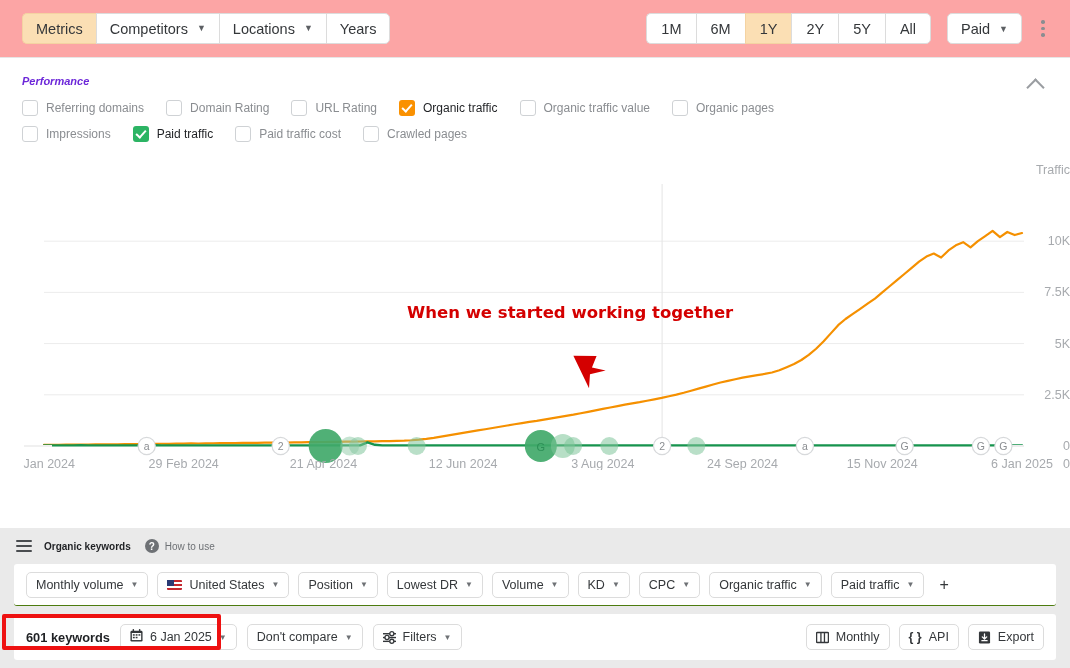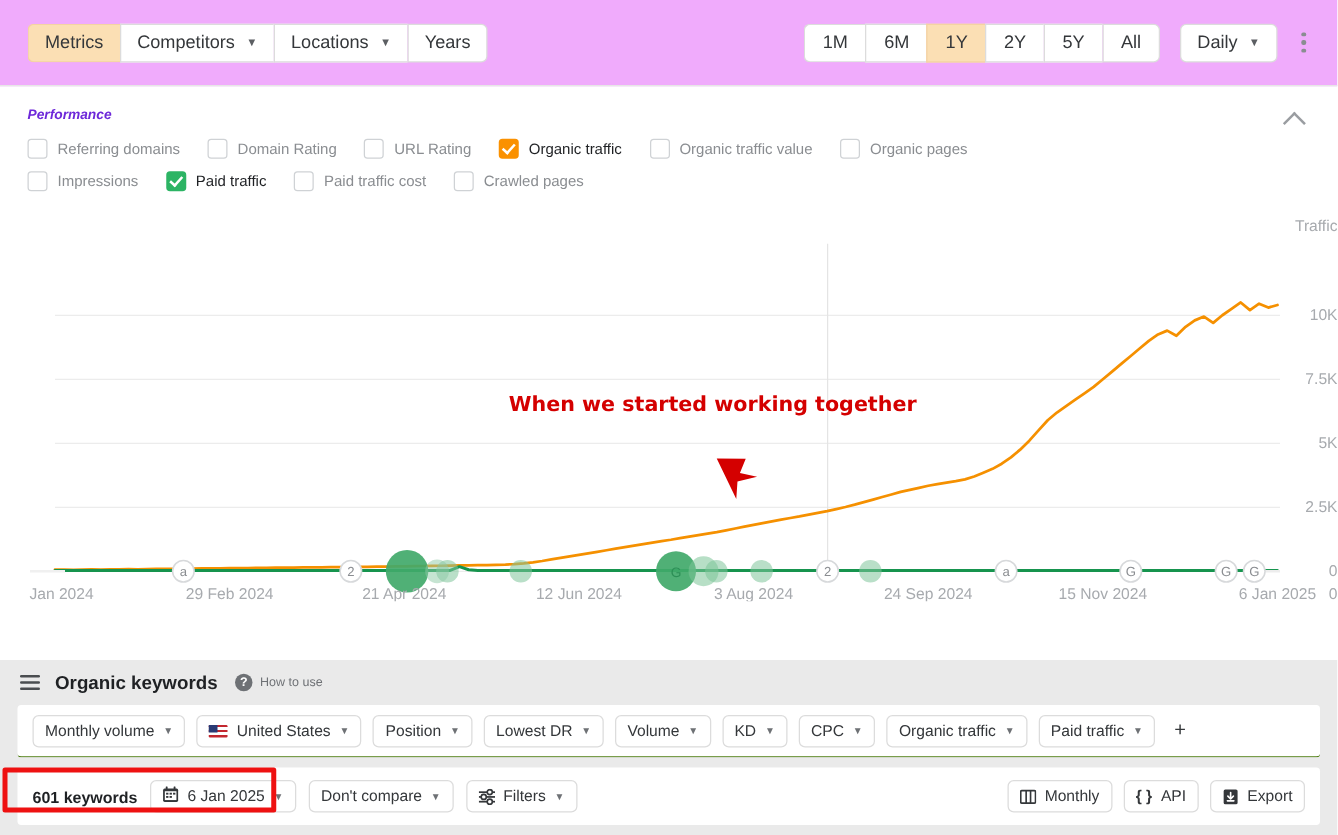--- a/index.html
+++ b/index.html
@@ -9,26 +9,26 @@
     background: #ffffff;
     font-family: "Liberation Sans", sans-serif;
     -webkit-font-smoothing: antialiased;
     overflow: hidden;
   }
   .app { position: relative; width: 1070px; height: 668px; background:#fff; }
 
   
   .toolbar {
     position: relative;
-    height: 69px;
+    height: 58px;
     border-bottom: 1px solid #e6e6e6;
     display: flex;
     align-items: center;
     padding: 0 14px 0 22px;
-    background: #f0abfc;
+    background: #fca5a5;
   }
   .btn-group { display: flex; align-items: stretch; }
   .seg {
     border: 1px solid #dcdcdc;
     background: #fff;
     color: #34373a;
     font-size: 14.5px;
     height: 31px;
     display: flex; align-items: center;
     padding: 0 13px;
@@ -101,21 +101,21 @@
   
   .lower {
     position:absolute; left:0; right:0; top: 528px; bottom:0;
     background: #eaeaea;
   }
   .lower-head {
     height: 36px; display:flex; align-items:center; padding: 0 16px;
   }
   .burger { width:16px; height:12px; display:flex; flex-direction:column; justify-content:space-between; margin-right:12px; cursor:pointer;}
   .burger i { height:2px; background:#4a4d50; display:block; border-radius:1px;}
-  .lower-title { font-size: 15px; font-weight: bold; color:#1f2124; }
+  .lower-title { font-size: 10px; font-weight: bold; color:#1f2124; }
   .howto { display:flex; align-items:center; margin-left: 14px; cursor:pointer; }
   .howto .q {
     width:14px; height:14px; border-radius:50%; background:#6e7175; color:#fff;
     font-size:10px; font-weight:bold; display:flex; align-items:center; justify-content:center;
     margin-right: 6px; font-family:"Liberation Sans",sans-serif;
   }
   .howto span { font-size: 10px; color:#6e7175; }
 
   .filterbar {
     background:#fff; margin: 0 14px; border-radius: 3px;
@@ -190,21 +190,21 @@
           <span>2Y</span>
         </div>
         <div class="seg">
           <span>5Y</span>
         </div>
         <div class="seg">
           <span>All</span>
         </div>
       </div>
     <div class="daily-btn">
-      <span>Daily</span>
+      <span>Paid</span>
       <span class="caret">▼</span>
     </div>
     <div class="kebab">
       <i></i>
         <i></i>
         <i></i>
     </div>
   </div>
 
   <div class="panel">

